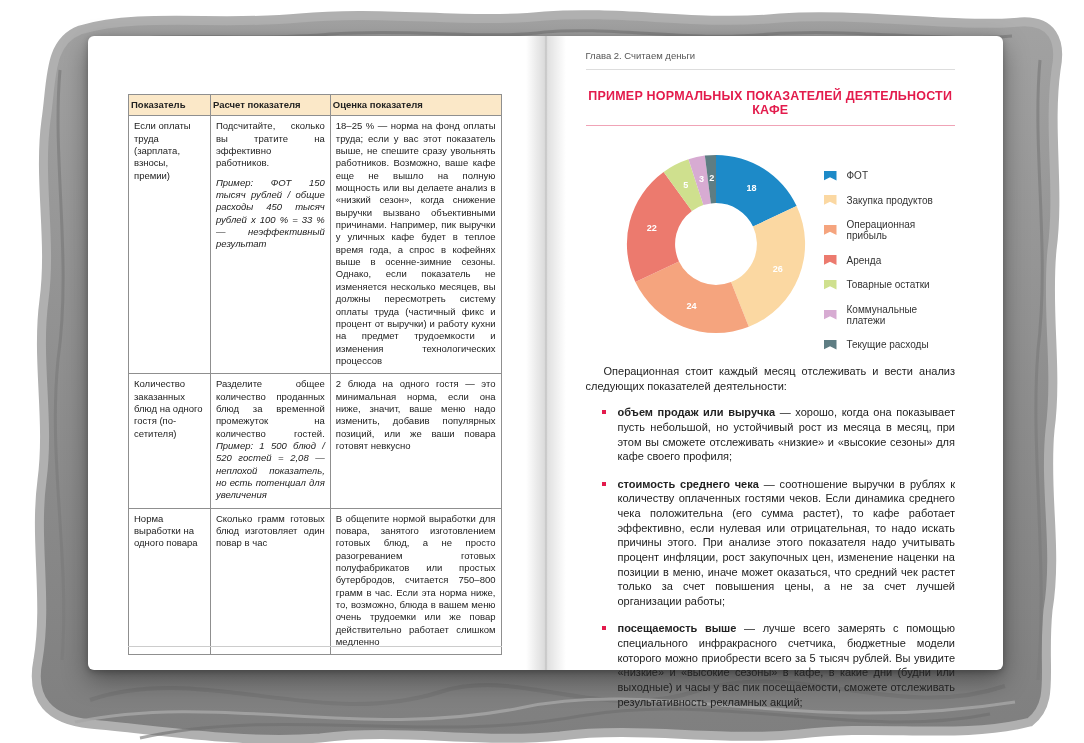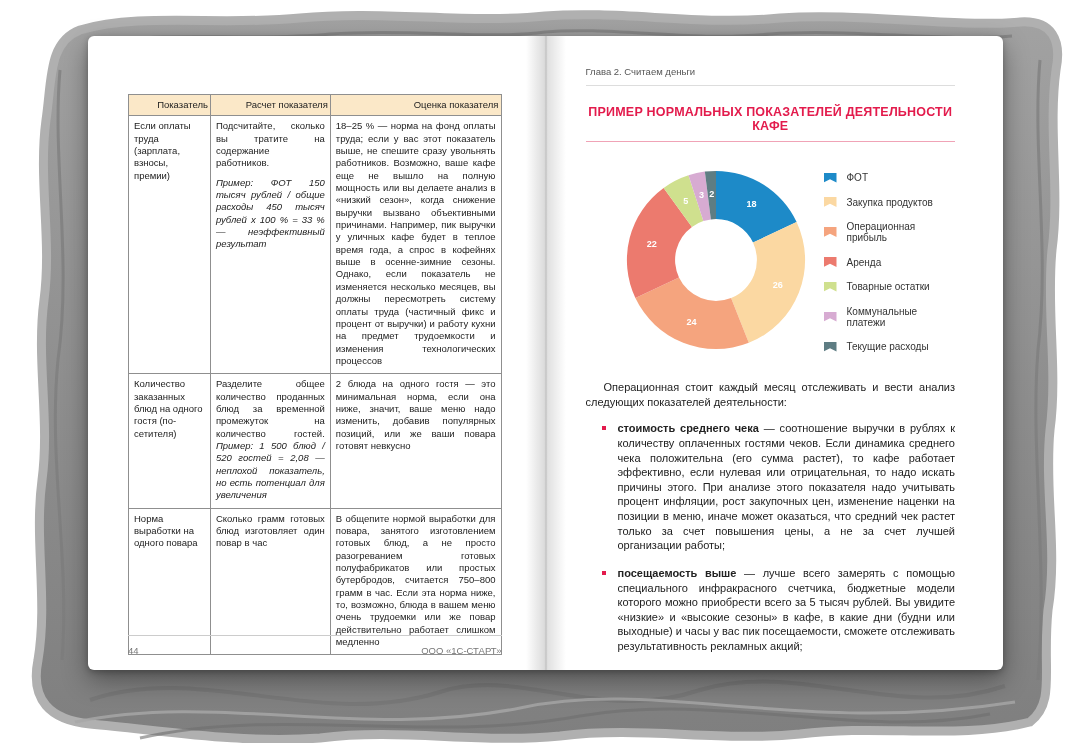--- a/index.html
+++ b/index.html
@@ -29,33 +29,33 @@
     box-shadow:0 10px 26px rgba(0,0,0,.38), 0 2px 6px rgba(0,0,0,.25);
     display:flex;
   }
   .spine{
     position:absolute;left:50%;top:0;width:40px;height:100%;margin-left:-20px;
     background:linear-gradient(90deg, rgba(0,0,0,0) 0%, rgba(0,0,0,.14) 46%, rgba(120,120,120,.45) 50%, rgba(0,0,0,.12) 54%, rgba(0,0,0,0) 100%);
     pointer-events:none;
   }
   .page{position:relative;width:50%;height:100%;}
   .page-left{padding:58px 44px 0 40px;}
-  .page-right{padding:30px 48px 0 40px;}
+  .page-right{padding:14px 48px 0 40px;}
   
   table.metrics{
     border-collapse:collapse;width:100%;
     font-size:9.5px;line-height:1.3;color:var(--text);
   }
   table.metrics th, table.metrics td{
     border:1px solid var(--table-border);
     vertical-align:top;padding:4px 5px 6px 5px;
   }
   table.metrics th{
     background:var(--table-header-bg);
-    font-weight:normal;text-align:right;padding:4px 2px;
+    font-weight:bold;text-align:left;padding:4px 2px;
   }
   table.metrics col.c1{width:82px;}
   table.metrics col.c2{width:120px;}
   table.metrics col.c3{width:171px;}
   td.cell-calc, td.cell-eval{text-align:justify;}
   .example{font-style:italic;margin-top:7px;}
   .example.inline{display:inline;margin-top:0;}
   .example-label{font-style:italic;}
   
   .page-footer{
@@ -70,21 +70,21 @@
   .chapter-rule{border-top:1px solid #dddddd;margin-top:8px;}
   .section-title{
     margin-top:19px;font-size:12.5px;font-weight:bold;color:var(--accent-red);
     letter-spacing:.2px;
     text-align:center;
   }
   .title-rule{border-top:1px solid var(--title-underline);margin-top:8px;}
   .chart-row{position:relative;height:212px;margin-top:12px;}
   .donut{position:absolute;left:30px;top:0;}
   .donut-label{font-size:10px;font-weight:bold;fill:#ffffff;}
-  .legend{position:absolute;left:238px;top:18px;}
+  .legend{position:absolute;left:238px;top:32px;}
   .legend-item{display:flex;align-items:center;margin-bottom:13.5px;}
   .legend-marker{
     width:13px;height:10px;margin-right:10px;flex:0 0 13px;
     clip-path:polygon(0 0,100% 0,100% 100%,50% 68%,0 100%);
   }
   .legend-label{font-size:10px;color:#333;}
   .intro{
     margin-top:14px;font-size:11px;line-height:1.33;text-align:justify;
     text-indent:18px;
   }
@@ -141,41 +141,37 @@
         <thead>
           <tr>
             <th>Показатель</th>
             <th>Расчет показателя</th>
             <th>Оценка показателя</th>
           </tr>
         </thead>
         <tbody id="metrics-body">
             <tr>
               <td class="cell-ind">Если опла­ты труда (зарплата, взносы, премии)</td>
-              <td class="cell-calc"><span>Подсчитайте, сколько вы тратите на содержание работников.</span><div class="example"><span class="example-label">Пример: </span><span>ФОТ 150 тысяч рублей / общие расходы 450 тысяч рублей х 100 % = 33 % — неэффективный результат</span></div></td>
+              <td class="cell-calc"><span>Подсчитайте, сколько вы тратите на эффективно работников.</span><div class="example"><span class="example-label">Пример: </span><span>ФОТ 150 тысяч рублей / общие расходы 450 тысяч рублей х 100 % = 33 % — неэффективный результат</span></div></td>
               <td class="cell-eval">18–25 % — норма на фонд оплаты труда; если у вас этот показатель выше, не спешите сразу увольнять работников. Возможно, ваше кафе еще не вышло на полную мощность или вы делаете анализ в «низкий сезон», когда снижение выручки вызвано объективными причинами. Например, пик выручки у уличных кафе будет в теплое время года, а спрос в кофейнях выше в осенне-зимние сезоны. Однако, если показатель не изменяется несколько месяцев, вы должны пересмотреть систему оплаты труда (частичный фикс и процент от выручки) и работу кухни на предмет трудоемкости и изменения технологических процессов</td>
             </tr>
             <tr>
               <td class="cell-ind">Количество заказан­ных блюд на одного гостя (по­сетителя)</td>
               <td class="cell-calc"><span>Разделите общее количество проданных блюд за временной промежуток на количество гостей.</span><div class="example inline"><span class="example-label"> Пример: </span><span>1 500 блюд / 520 гостей = 2,08 — неплохой показатель, но есть потенциал для увеличения</span></div></td>
               <td class="cell-eval">2 блюда на одного гостя — это минимальная норма, если она ниже, значит, ваше меню надо изменить, добавив популярных позиций, или же ваши повара готовят невкусно</td>
             </tr>
             <tr>
               <td class="cell-ind">Норма выработки на одного повара</td>
               <td class="cell-calc"><span>Сколько грамм готовых блюд изготовляет один повар в час</span></td>
               <td class="cell-eval">В общепите нормой выработки для повара, занятого изготовлением готовых блюд, а не просто разогреванием готовых полуфабрикатов или простых бутербродов, считается 750–800 грамм в час. Если эта норма ниже, то, возможно, блюда в вашем меню очень трудоемки или же повар действительно работает слишком медленно</td>
             </tr>
           </tbody>
       </table>
       <div class="page-footer">
         <div class="rule"></div>
-        <div class="row">
-          <span>44</span>
-          <span>ООО «1С-СТАРТ»</span>
-        </div>
       </div>
     </div>
 
     <div class="page page-right">
       <div class="chapter-header">Глава 2. Считаем деньги</div>
       <div class="chapter-rule"></div>
 
       <div class="section-title">ПРИМЕР НОРМАЛЬНЫХ ПОКАЗАТЕЛЕЙ ДЕЯТЕЛЬНОСТИ КАФЕ</div>
       <div class="title-rule"></div>
 
@@ -226,20 +222,24 @@
               <span class="legend-label">Текущие расходы</span>
             </div>
           </div>
       </div>
 
       <p class="intro">Операционная стоит каждый месяц отслеживать и вести анализ следующих показателей деятельности:</p>
 
       <div class="bullets" id="bullet-list">
           <div class="bullet-item">
             <span class="bullet-marker"></span>
+            <span class="bullet-text"><b>объем продаж или выручка</b> — хорошо, когда она показывает пусть небольшой, но устойчивый рост из месяца в месяц, при этом вы сможете отслеживать «низкие» и «высокие сезоны» для кафе своего профиля;</span>
+          </div>
+          <div class="bullet-item">
+            <span class="bullet-marker"></span>
             <span class="bullet-text"><b>стоимость среднего чека</b> — соотношение выручки в рублях к количеству оплаченных гостями чеков. Если динамика среднего чека положительна (его сумма растет), то кафе работает эффективно, если нулевая или отрицательная, то надо искать причины этого. При анализе этого показателя надо учитывать процент инфляции, рост закупочных цен, изменение наценки на позиции в меню, иначе может оказаться, что средний чек растет только за счет повышения цены, а не за счет лучшей организации работы;</span>
           </div>
           <div class="bullet-item">
             <span class="bullet-marker"></span>
             <span class="bullet-text"><b>посещаемость выше</b> — лучше всего замерять с помощью специального инфракрасного счетчика, бюджетные модели которого можно приобрести всего за 5 тысяч рублей. Вы увидите «низкие» и «высокие сезоны» в кафе, в какие дни (будни или выходные) и часы у вас пик посещаемости, сможете отслеживать результативность рекламных акций;</span>
           </div>
         </div>
 
     </div>
 

